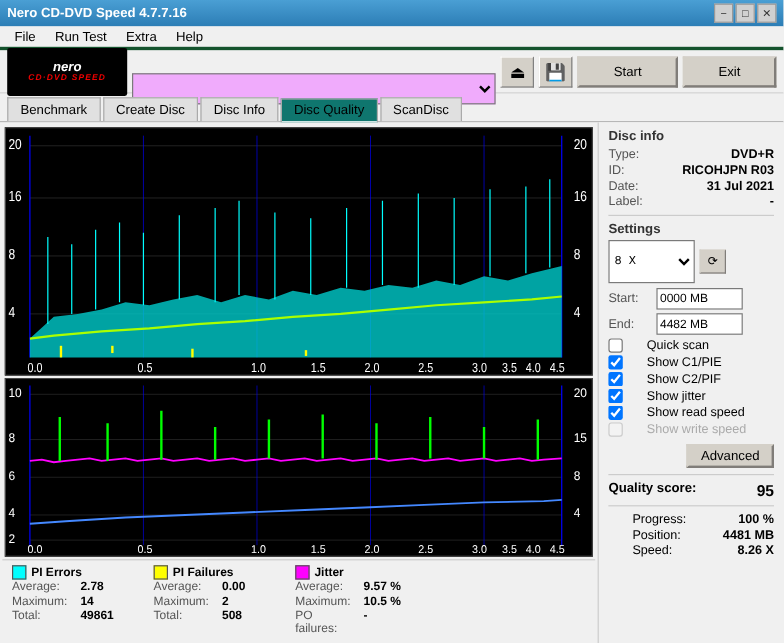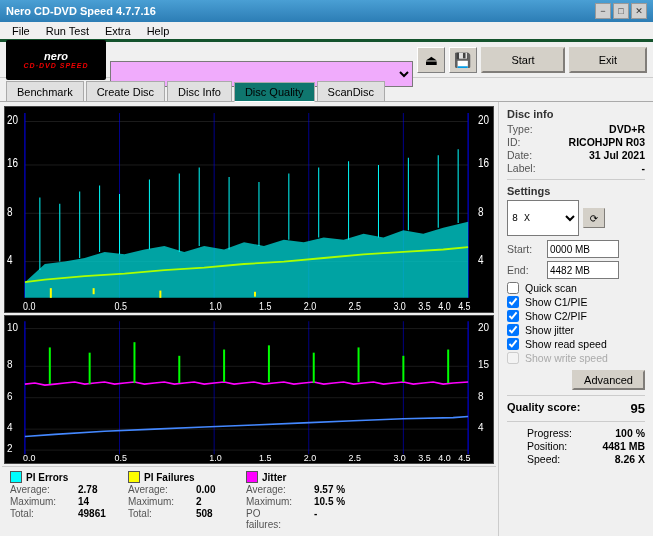--- a/index.html
+++ b/index.html
@@ -183,21 +183,21 @@
       font-size: 10px;
       font-weight: bold;
     }
     .stat-color-box {
       width: 12px;
       height: 12px;
       border: 1px solid #555;
     }
     .stat-row {
       display: flex;
-      gap: 16px;
+      gap: 5px;
       font-size: 10px;
     }
     .stat-label {
       color: #555;
       width: 52px;
     }
     .stat-value {
       color: #000;
       font-weight: bold;
     }
@@ -255,21 +255,21 @@
       width: 72px;
       height: 36px;
       border: 1px solid #7a7a7a;
       font-size: 10px;
       background: white;
       font-family: Liberation Mono, monospace;
     }
     .checkbox-row {
       display: flex;
       align-items: center;
-      gap: 6px;
+      gap: 20px;
       margin-bottom: 2px;
       font-size: 10.5px;
     }
     .checkbox-row input[type=checkbox] {
       width: 12px;
       height: 12px;
     }
     .advanced-btn {
       background: #d4d0c8;
       border: 2px outset #d4d0c8;

